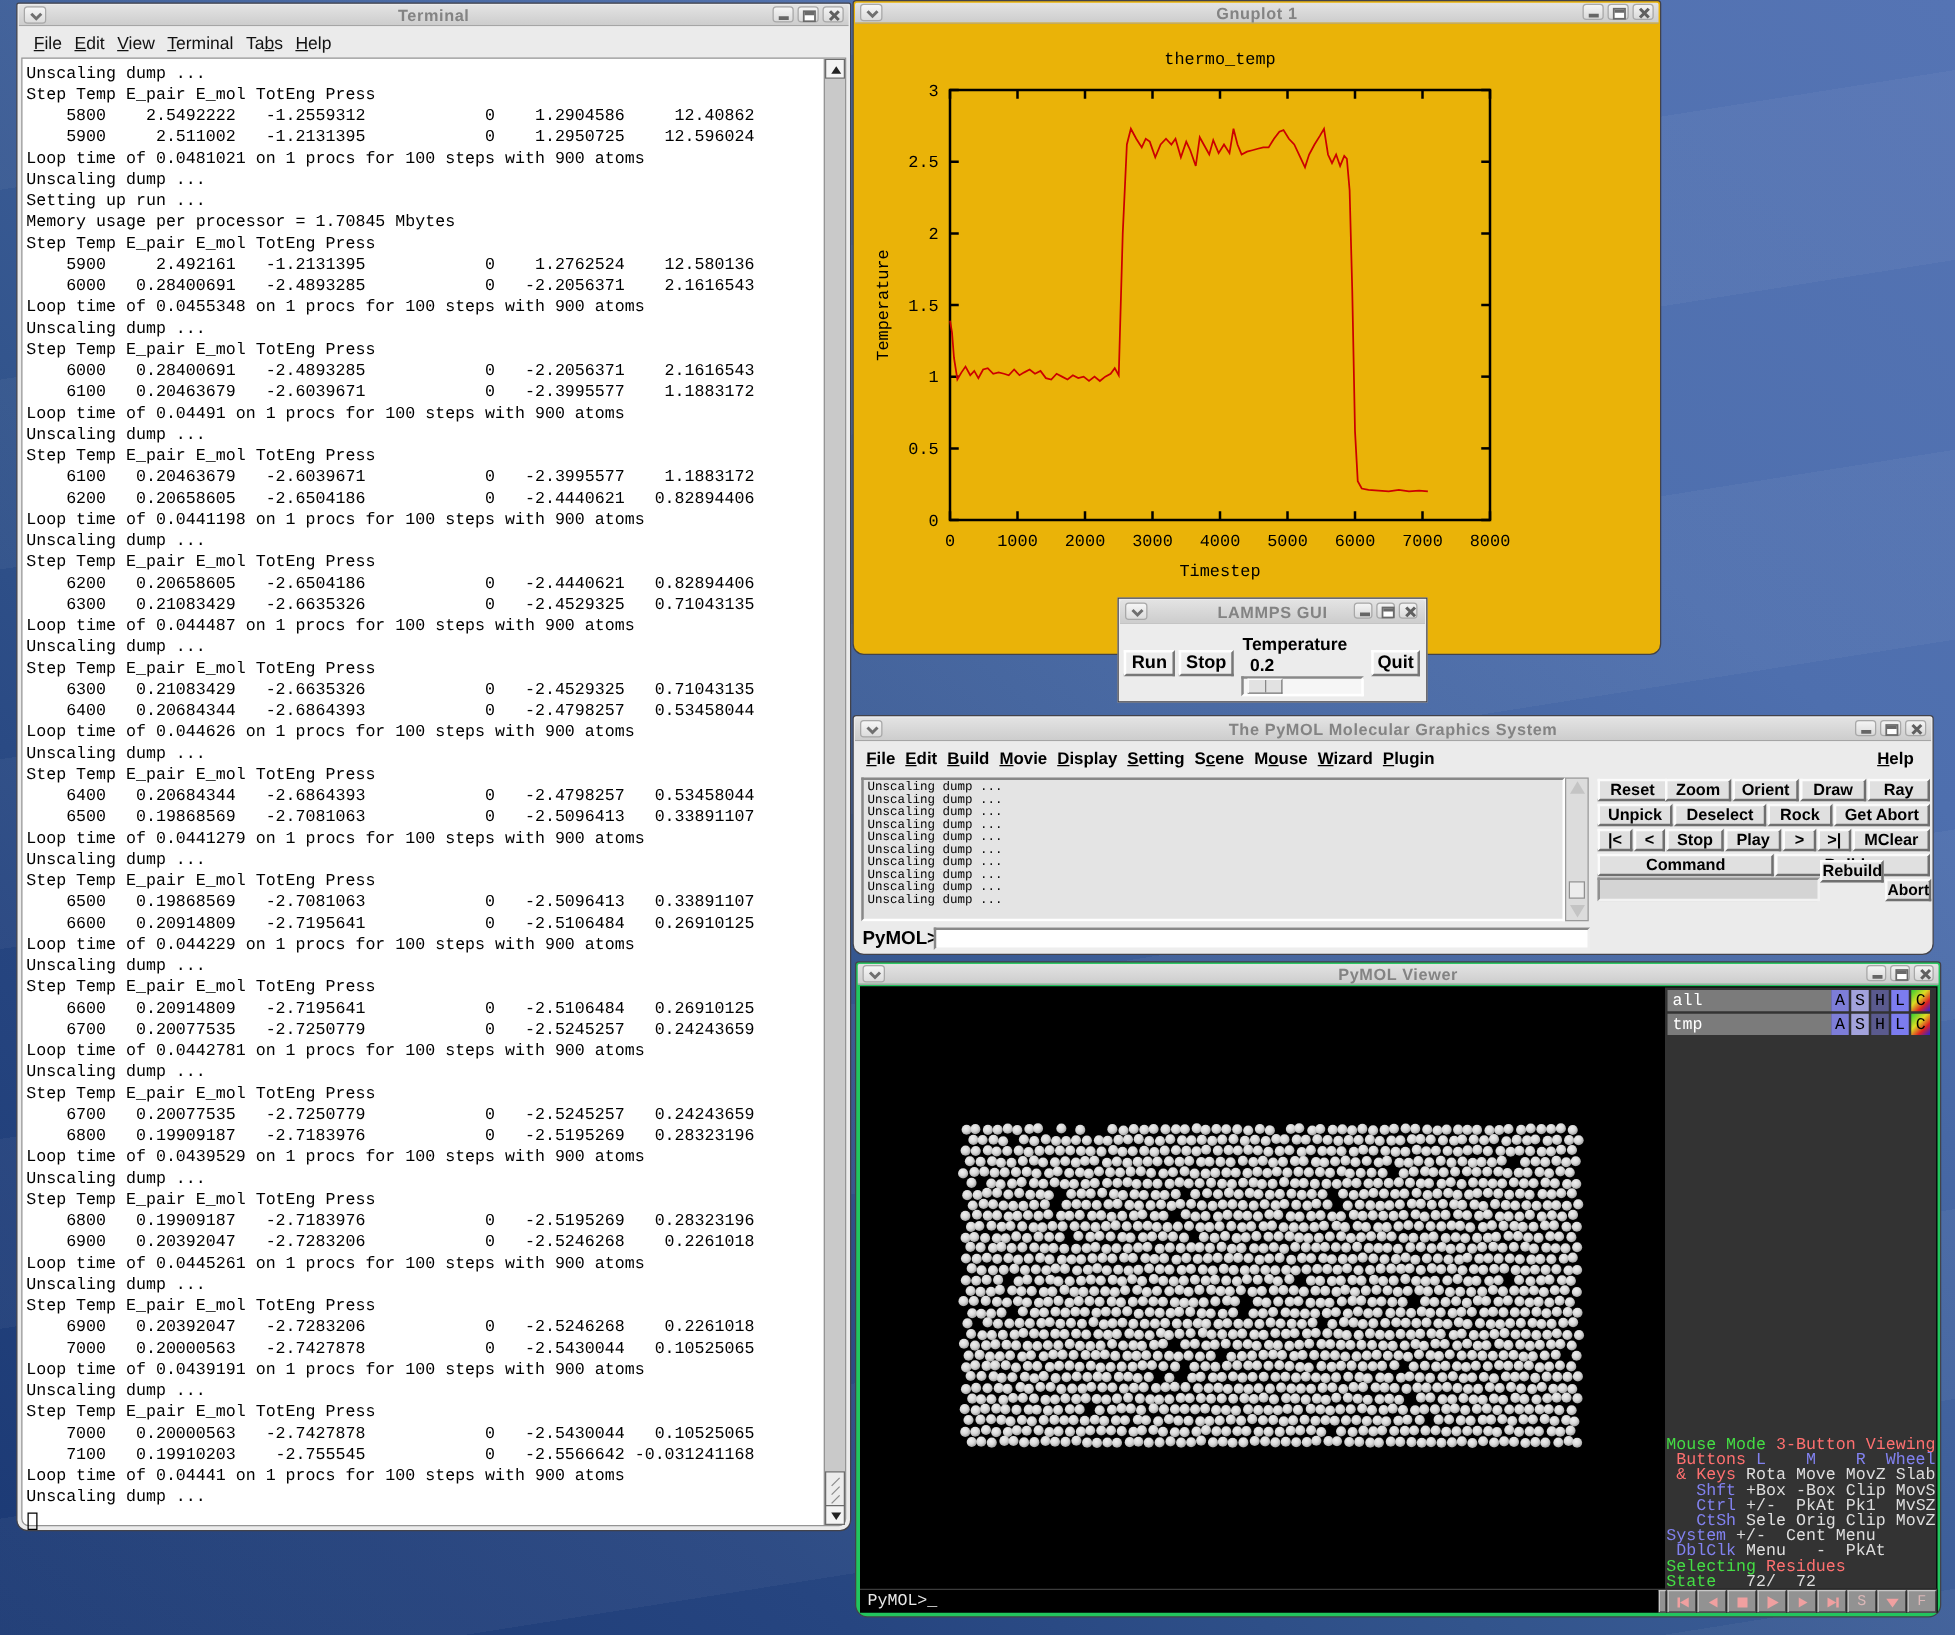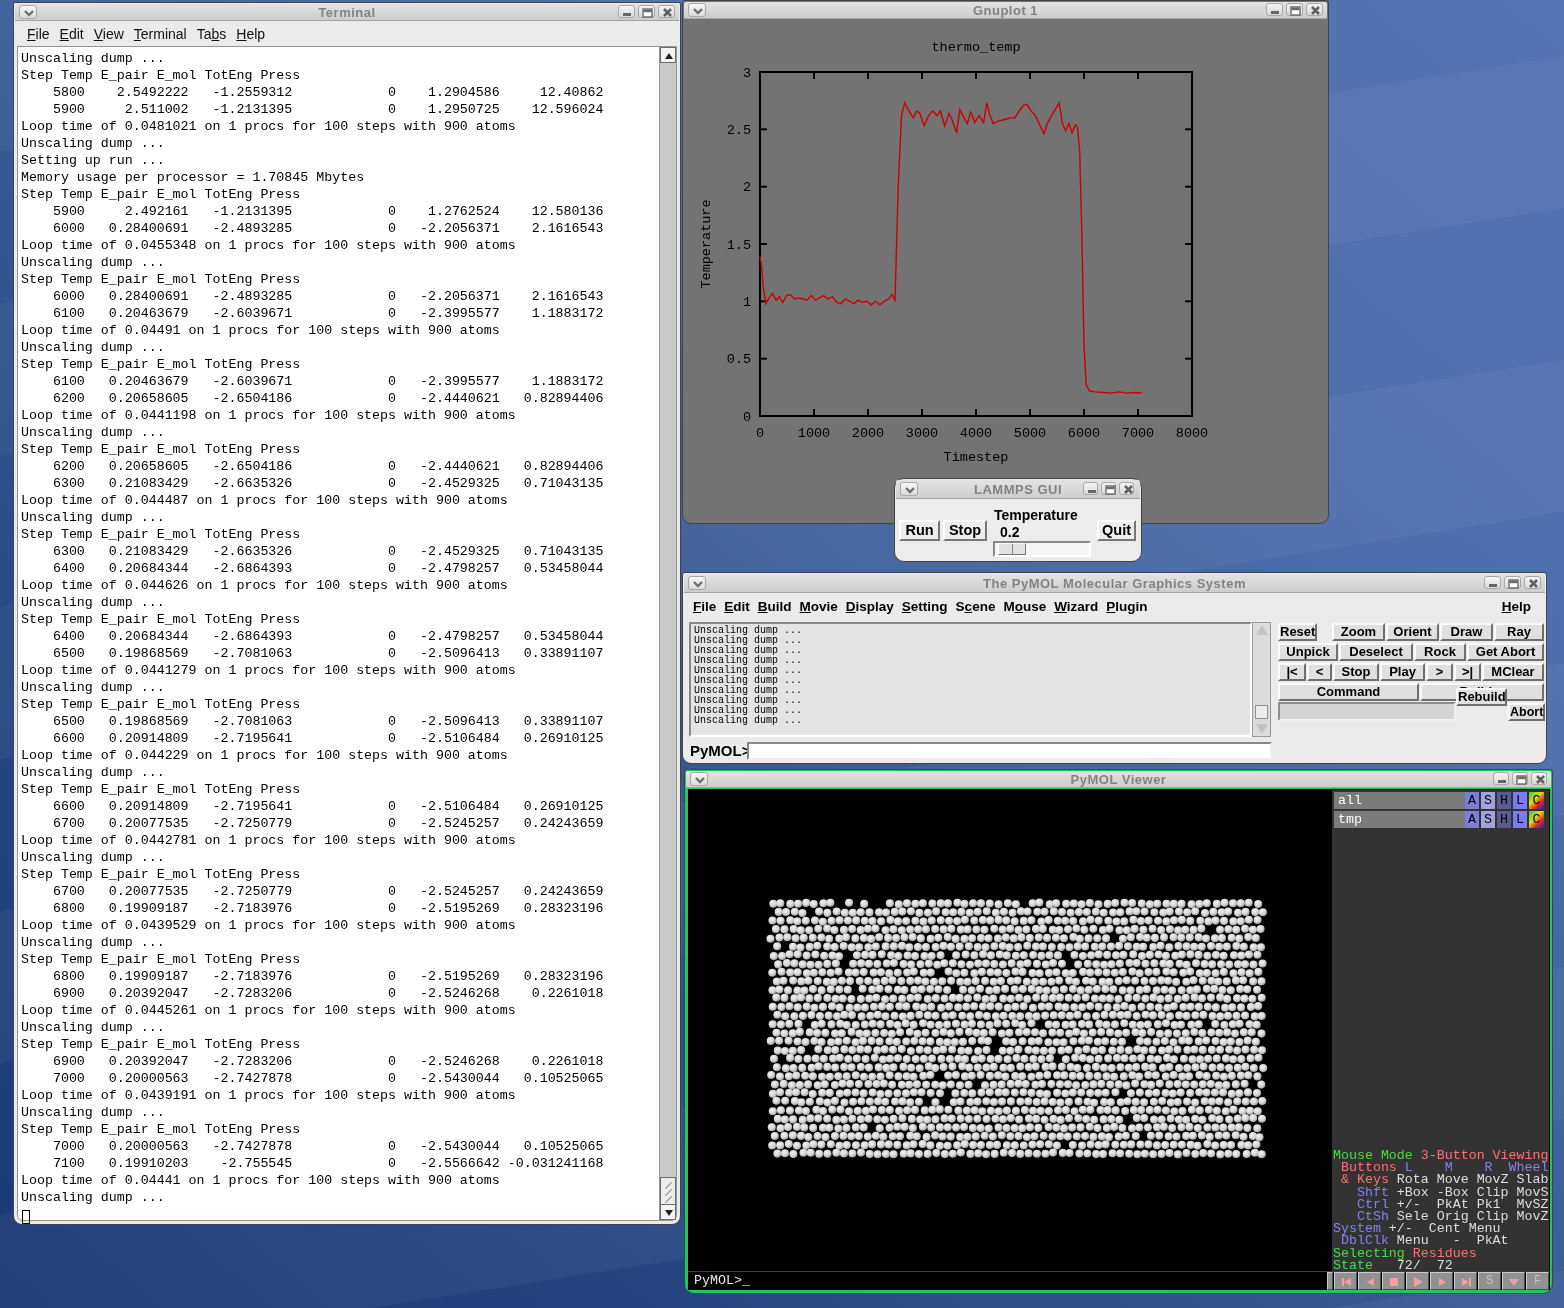--- a/index.html
+++ b/index.html
@@ -31,25 +31,25 @@
 #tsb{position:absolute;top:0;bottom:0;right:0;width:17px;background:#c9c9c9;border-left:1px solid #949494}
 #tsb .up,#tsb .dn{position:absolute;left:0;width:16px;height:16px;background:#f4f4f4;border:1px solid #6c6c6c}
 #tsb .up{top:0}
 #tsb .dn{bottom:0}
 #tsb .thumb{position:absolute;left:0;width:16px;top:1130px;height:30px;background:#ececec;border:1px solid #6c6c6c}
 .arr{width:0;height:0;position:absolute;left:4px}
 .arr.u{top:5px;border-left:4px solid transparent;border-right:4px solid transparent;border-bottom:6px solid #222}
 .arr.d{top:5px;border-left:4px solid transparent;border-right:4px solid transparent;border-top:6px solid #222}
 .grip{position:absolute;left:3px;width:9px;height:1px;background:#8a8a8a;transform:rotate(-45deg)}
 
-#gnuplot{left:682px;top:0;width:647px;height:524px;background:#737373}
+#gnuplot{left:682px;top:0;width:647px;height:524px;background:#eab308}
 #gplot{position:absolute;left:0;top:19px}
 #gplot text{font-family:"Liberation Mono",monospace;font-size:13.5px;fill:#000}
 
-#lammps{left:894px;top:478px;width:248px;height:84px;border-radius:10px;background:#ececec}
+#lammps{left:894px;top:478px;width:248px;height:84px;border-radius:0;background:#ececec}
 #lammps .tbar{height:19px}
 #lammps .tb{width:15px;height:13px}
 .tkbtn{position:absolute;background:#ededed;border-top:2px solid #fff;border-left:2px solid #fff;
  border-right:2px solid #777;border-bottom:2px solid #777;font-weight:bold;font-size:15px;
  text-align:center;color:#000;font-size:14.5px}
 #lammps .lbl{position:absolute;font-weight:bold;font-size:14px;color:#000}
 #tkslider{position:absolute;left:98px;top:62px;width:98px;height:16px;background:#f6f6f6;
  border-top:2px solid #888;border-left:2px solid #888;border-right:2px solid #fff;border-bottom:2px solid #fff}
 #tkslider .h{position:absolute;left:3px;top:0;width:28px;height:12px;background:#e2e2e2;
  border-top:1px solid #fff;border-left:1px solid #fff;border-right:1px solid #777;border-bottom:1px solid #777}
@@ -399,21 +399,21 @@
 Unscaling dump ...
 Unscaling dump ...</div>
  <div id="pmsb">
       <div class="otri t1"></div>
       <div class="th"></div>
       <div class="otri t2"></div>
     </div>
  <div id="pmprompt">PyMOL&gt;</div>
  <div id="pmentry"></div>
 
- <div class="pbtn" style="left:595px;top:50px;width:39px">Reset</div>
+ <div class="pbtn" style="left:595px;top:50px;width:56px">Reset</div>
  <div class="pbtn" style="left:649px;top:50px;width:53px">Zoom</div>
  <div class="pbtn" style="left:703px;top:50px;width:53px">Orient</div>
  <div class="pbtn" style="left:757px;top:50px;width:53px">Draw</div>
  <div class="pbtn" style="left:811px;top:50px;width:50px">Ray</div>
  <div class="pbtn" style="left:595px;top:70px;width:60px">Unpick</div>
  <div class="pbtn" style="left:656px;top:70px;width:74px">Deselect</div>
  <div class="pbtn" style="left:731px;top:70px;width:52px">Rock</div>
  <div class="pbtn" style="left:784px;top:70px;width:77px">Get Abort</div>
  <div class="pbtn" style="left:595px;top:90px;width:28px">|&lt;</div>
  <div class="pbtn" style="left:624px;top:90px;width:25px">&lt;</div>

